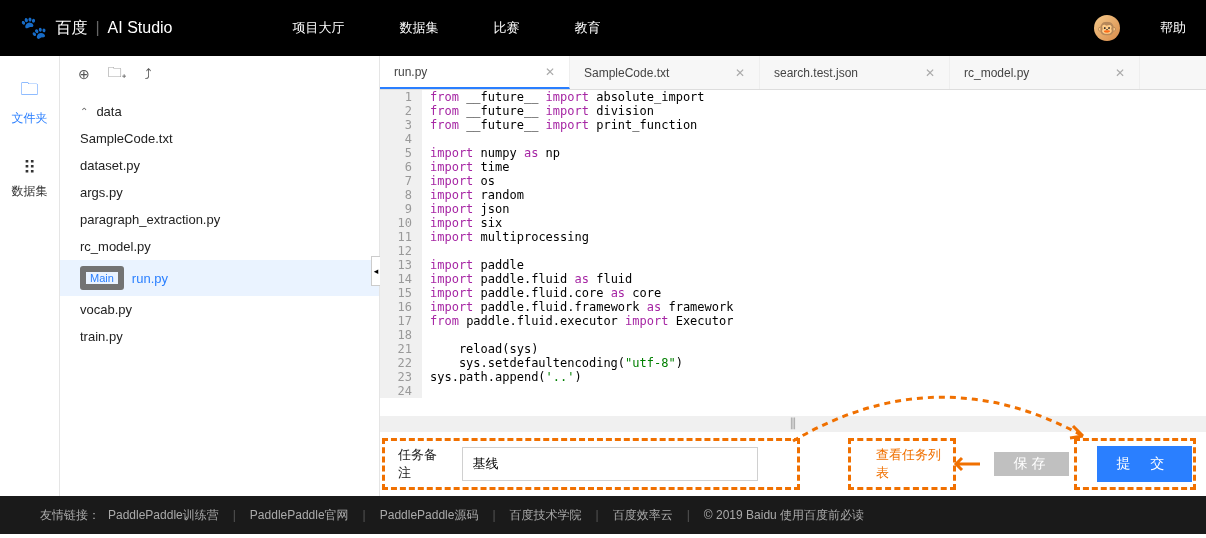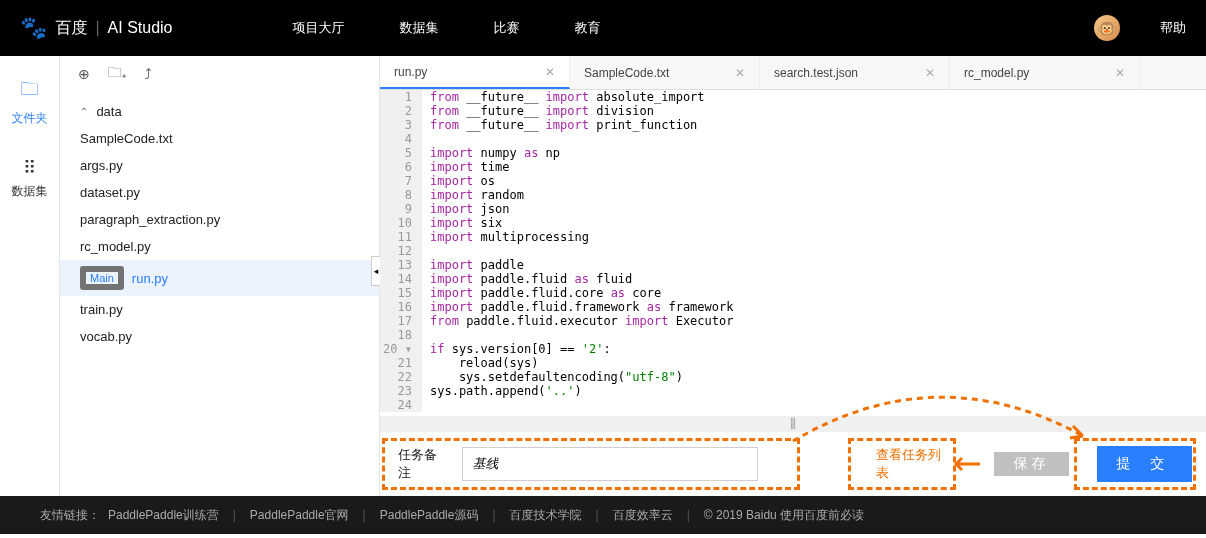--- a/index.html
+++ b/index.html
@@ -33,21 +33,21 @@
 .code { flex: 1; overflow: auto; font-family: Consolas, monospace; font-size: 12px; background: #fff; position: relative; }
 .code-line { display: flex; }
 .gutter { width: 42px; text-align: right; padding-right: 10px; color: #999; background: #f0f0f0; user-select: none; }
 .code-text { white-space: pre; padding-left: 8px; }
 .kw-purple { color: #a626a4; }
 .kw-str { color: #008000; }
 .hscroll { height: 16px; background: #f0f0f0; display:flex; align-items:center; }
 .collapse-handle { position: absolute; left: -9px; top: 200px; width: 10px; height: 30px; background: #fff; border:1px solid #ccc; display:flex;align-items:center;justify-content:center;font-size:9px;cursor:pointer; }
 .task-bar { height: 64px; background: #fff; display: flex; align-items: center; padding: 10px 14px; gap: 14px; position: relative; }
 .task-label { font-size: 13px; color: #222; margin-left: 4px; }
-.task-input { width: 310px; height: 34px; border: 1px solid #d0d0d0; padding: 0 10px; font-size: 13px; font-style: italic; }
+.task-input { width: 310px; height: 34px; border: 1px solid #d0d0d0; padding: 0 10px; font-size: 13px; }
 .task-link { color: #f07000; font-size: 13px; cursor: pointer; margin-left: 104px; }
 .btn-save { width: 78px; height: 24px; background: #c0c0c0; color: #fff; border: none; font-size: 14px; letter-spacing: 4px; cursor: pointer; margin-left: 30px; }
 .btn-submit { width: 100px; height: 36px; background: #2a7fff; color: #fff; border: none; font-size: 14px; letter-spacing: 8px; cursor: pointer; margin-left: 14px; }
 .highlight-box { position: absolute; border: 3px dashed #f07000; pointer-events: none; }
 .arrow-svg { position: absolute; pointer-events: none; }
 .footer { background: #1a1a1a; color: #aaa; height: 38px; display: flex; align-items: center; padding: 0 40px; font-size: 12px; gap: 8px; }
 .footer a { color: #aaa; }
 .sep { color: #555; margin: 0 6px; }
 </style>
 </head>
@@ -92,40 +92,40 @@
     </div>
     <div class="tree">
       <div class="tree-item">
         <span class="chev">⌃</span>
         <span>data</span>
       </div>
       <div class="tree-item indent">
           <span>SampleCode.txt</span>
         </div>
       <div class="tree-item indent">
+          <span>dataset.py</span>
+        </div>
+      <div class="tree-item indent">
           <span>args.py</span>
-        </div>
-      <div class="tree-item indent">
-          <span>dataset.py</span>
         </div>
       <div class="tree-item indent">
           <span>paragraph_extraction.py</span>
         </div>
       <div class="tree-item indent">
           <span>rc_model.py</span>
         </div>
       <div class="tree-item indent selected">
         <span class="main-badge">Main</span>
         <span>run.py</span>
       </div>
       <div class="tree-item indent">
+          <span>vocab.py</span>
+        </div>
+      <div class="tree-item indent">
           <span>train.py</span>
-        </div>
-      <div class="tree-item indent">
-          <span>vocab.py</span>
         </div>
     </div>
   </div>
 
   <div class="editor-area">
     <div class="collapse-handle">◂</div>
     <div class="tabs">
       <div class="tab active">
           <span>run.py</span>
           <span class="close">✕</span>
@@ -208,24 +208,20 @@
           <div class="gutter">16</div>
           <div class="code-text"><span class="kw-purple">import</span> paddle.fluid.framework <span class="kw-purple">as</span> framework</div>
         </div>
         <div class="code-line">
           <div class="gutter">17</div>
           <div class="code-text"><span class="kw-purple">from</span> paddle.fluid.executor <span class="kw-purple">import</span> Executor</div>
         </div>
         <div class="code-line">
           <div class="gutter">18</div>
           <div class="code-text">&nbsp;</div>
-        </div>
-        <div class="code-line">
-          <div class="gutter">20 ▾</div>
-          <div class="code-text"><span class="kw-purple">if</span> sys.version[0] == <span class="kw-str">'2'</span>:</div>
         </div>
         <div class="code-line">
           <div class="gutter">21</div>
           <div class="code-text">    reload(sys)</div>
         </div>
         <div class="code-line">
           <div class="gutter">22</div>
           <div class="code-text">    sys.setdefaultencoding(<span class="kw-str">"utf-8"</span>)</div>
         </div>
         <div class="code-line">

